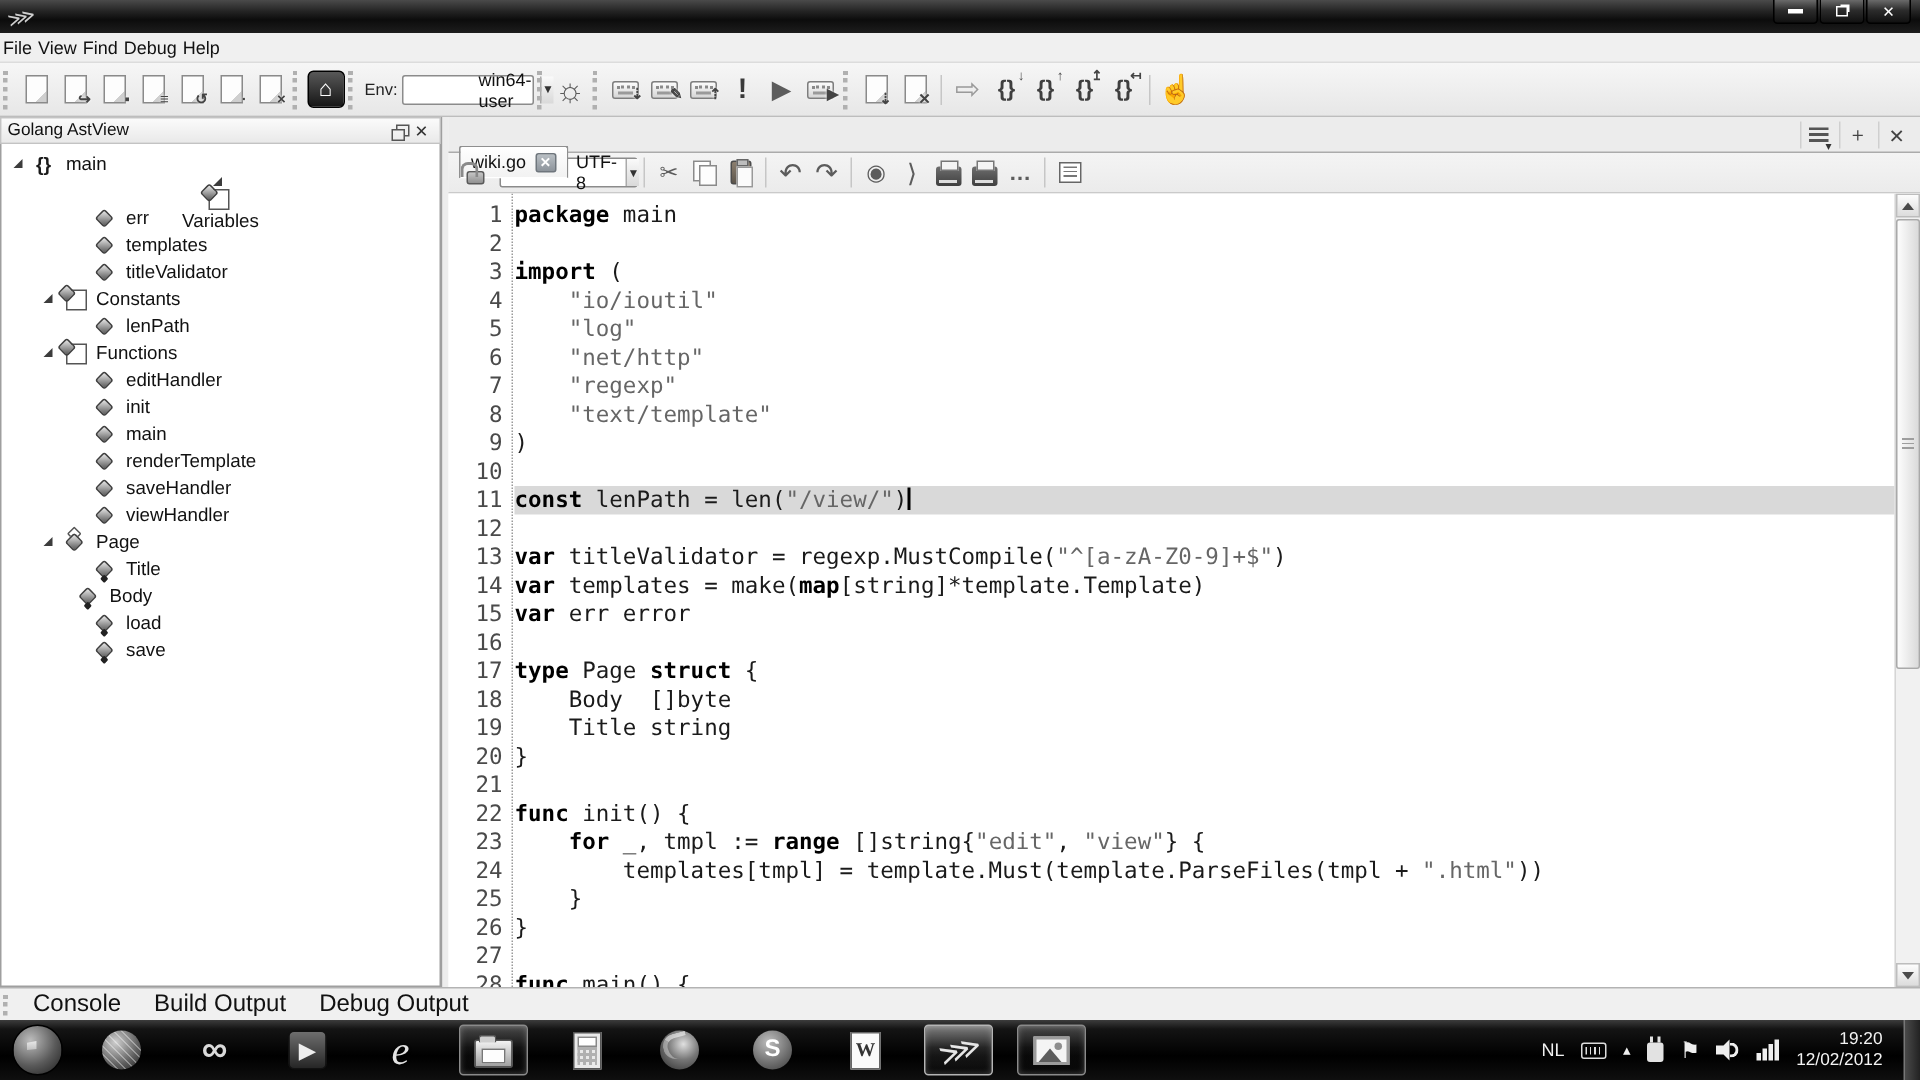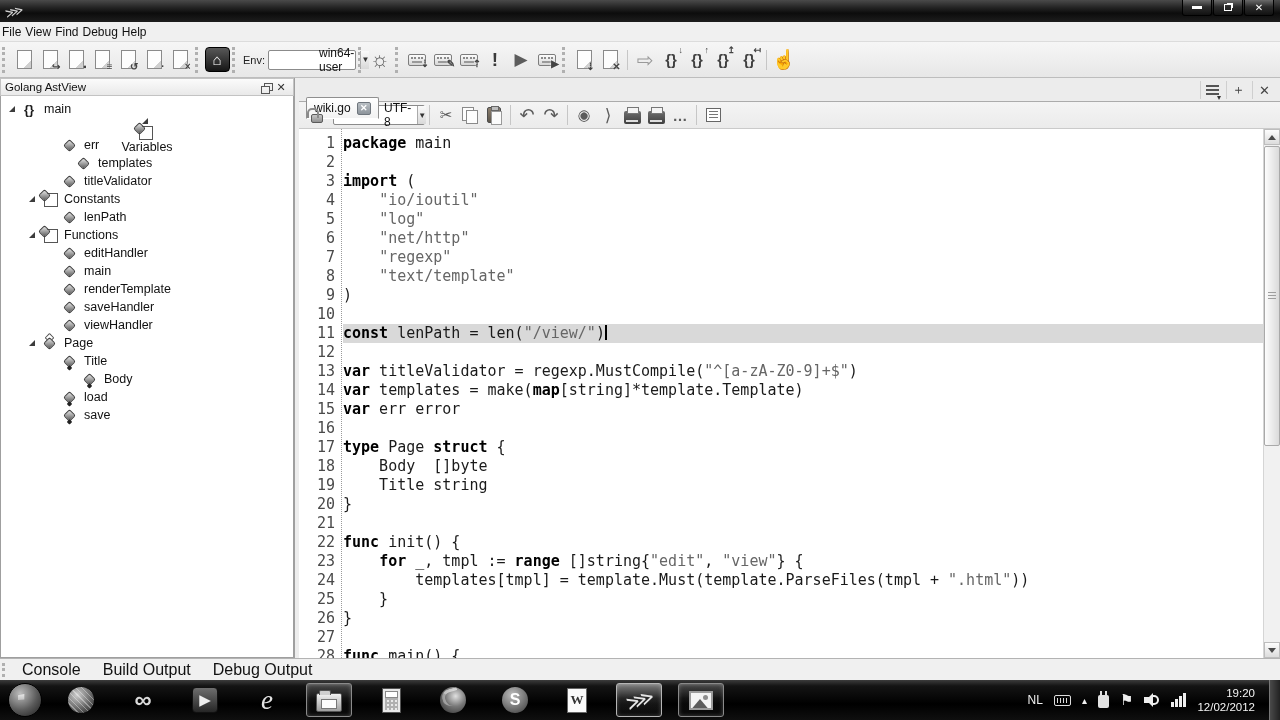--- a/index.html
+++ b/index.html
@@ -314,21 +314,21 @@
           </span>
           <span class="tlabel">Variables</span>
         </div>
         <div class="trow" style="padding-left: 48px;">
           <span class="caret none"></span>
           <span class="nico var">
             <span class="dmd"></span>
           </span>
           <span class="tlabel">err</span>
         </div>
-        <div class="trow" style="padding-left: 62px;">
+        <div class="trow" style="padding-left: 48px;">
           <span class="caret none"></span>
           <span class="nico var">
             <span class="dmd"></span>
           </span>
           <span class="tlabel">templates</span>
         </div>
         <div class="trow" style="padding-left: 48px;">
           <span class="caret none"></span>
           <span class="nico var">
             <span class="dmd"></span>
@@ -361,20 +361,27 @@
           <span class="nico func">
             <span class="dmd"></span>
           </span>
           <span class="tlabel">editHandler</span>
         </div>
         <div class="trow" style="padding-left: 48px;">
           <span class="caret none"></span>
           <span class="nico func">
             <span class="dmd"></span>
           </span>
+          <span class="tlabel">init</span>
+        </div>
+        <div class="trow" style="padding-left: 48px;">
+          <span class="caret none"></span>
+          <span class="nico func">
+            <span class="dmd"></span>
+          </span>
           <span class="tlabel">main</span>
         </div>
         <div class="trow" style="padding-left: 48px;">
           <span class="caret none"></span>
           <span class="nico func">
             <span class="dmd"></span>
           </span>
           <span class="tlabel">renderTemplate</span>
         </div>
         <div class="trow" style="padding-left: 48px;">
@@ -398,21 +405,21 @@
           </span>
           <span class="tlabel">Page</span>
         </div>
         <div class="trow" style="padding-left: 48px;">
           <span class="caret none"></span>
           <span class="nico field">
             <span class="dmd"></span>
           </span>
           <span class="tlabel">Title</span>
         </div>
-        <div class="trow" style="padding-left: 68px; text-align: center;">
+        <div class="trow" style="padding-left: 37px; text-align: center;">
           <span class="caret none"></span>
           <span class="nico field">
             <span class="dmd"></span>
           </span>
           <span class="tlabel">Body</span>
         </div>
         <div class="trow" style="padding-left: 48px;">
           <span class="caret none"></span>
           <span class="nico method">
             <span class="dmd"></span>

